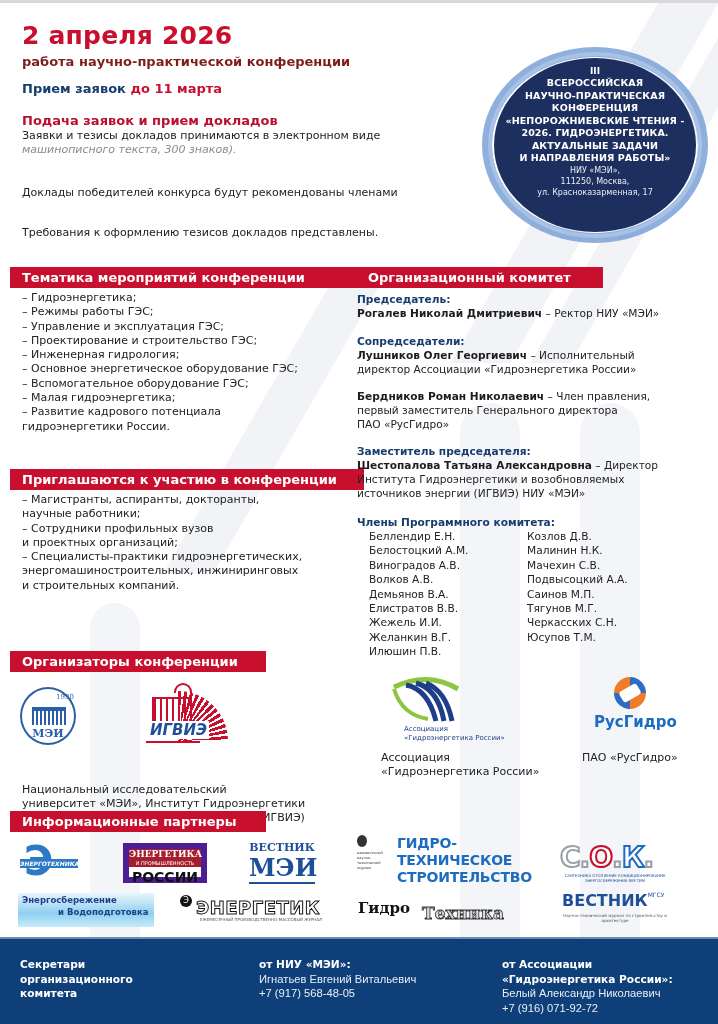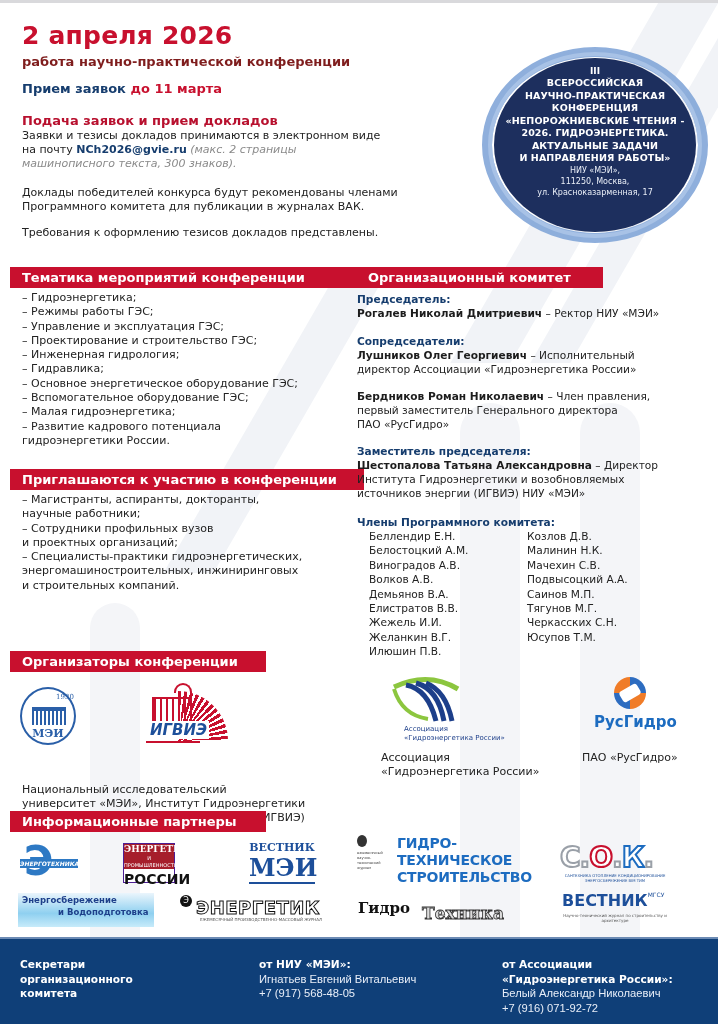--- a/index.html
+++ b/index.html
@@ -84,21 +84,21 @@
   .rushydro { left: 590px; top: 672px; width: 90px; height: 60px; }
   .rushydro .globe { position: absolute; left: 24px; top: 2px; width: 32px; height: 32px; border-radius: 50%; background: conic-gradient(#2d6cc0 0 25%, #f07c28 25% 50%, #2d6cc0 50% 75%, #f07c28 75% 100%); }
   .rushydro .globe::after { content: ""; position: absolute; left: 6px; top: 10px; width: 20px; height: 12px; background: #fff; transform: rotate(-30deg); border-radius: 3px; }
   .rushydro .name { position: absolute; left: 4px; top: 38px; font-size: 15px; font-weight: bold; color: #1d6cc0; }
 
   
   .pl { position: absolute; }
   .p-et { left: 20px; top: 840px; width: 58px; height: 42px; }
   .p-et .e { position: absolute; left: 4px; top: -2px; font-size: 40px; font-weight: bold; color: #2d79c4; line-height: 40px; }
   .p-et .band { position: absolute; left: 0; top: 16px; width: 58px; height: 9px; background: #2d79c4; color: #fff; font-size: 6px; font-style: italic; font-weight: bold; line-height: 9px; text-align: center; }
-  .p-epr { left: 123px; top: 840px; width: 52px; height: 40px; border: 1px solid #4c1d95; background: #fff; }
+  .p-epr { left: 123px; top: 840px; width: 84px; height: 40px; border: 6px solid #4c1d95; background: #fff; }
   .p-epr .top { background: #a61e2b; color: #fff; font-size: 9px; font-family: "DejaVu Serif", serif; font-weight: bold; text-align: center; line-height: 11px; }
   .p-epr .mid { background: #a61e2b; color: #fff; font-size: 5px; text-align: center; line-height: 7px; }
   .p-epr .bot { font-size: 14px; font-weight: bold; text-align: center; color: #111; line-height: 20px; }
   .p-vmei { left: 249px; top: 838px; width: 66px; height: 44px; }
   .p-vmei .a { font-family: "DejaVu Serif", serif; font-size: 11px; font-weight: bold; color: #1d4f9a; text-align: center; line-height: 13px; }
   .p-vmei .b { font-family: "DejaVu Serif", serif; font-size: 24px; font-weight: bold; color: #1d4f9a; text-align: center; line-height: 28px; border-bottom: 2px solid #1d4f9a; }
   .p-esv { left: 18px; top: 890px; width: 136px; height: 34px; background: linear-gradient(180deg, #eaf5fc, #8fd0f0 60%, #c7ebfa); }
   .p-esv .a { position: absolute; left: 4px; top: 2px; font-size: 8.5px; font-weight: bold; color: #1d3f8a; }
   .p-esv .b { position: absolute; left: 40px; top: 14px; font-size: 8.5px; font-weight: bold; color: #1d3f8a; }
   .p-energ { left: 180px; top: 890px; width: 144px; height: 30px; }
@@ -146,30 +146,24 @@
 <div class="abs date-title">2 апреля 2026</div>
 <div class="abs subtitle">работа научно-практической конференции</div>
 <div class="abs deadline">
   <span>Прием заявок</span>
   <span class="red">до 11 марта</span>
 </div>
 
 <div class="abs submit-title">Подача заявок и прием докладов</div>
 <div class="abs para" style="top:126px;">
   <div>Заявки и тезисы докладов принимаются в электронном виде</div>
-  <div>
-    <span>на почту</span>
-    <span class="email">NCh2026@gvie.ru</span>
-    <span class="muted">(макс. 2 страницы</span>
-  </div>
   <div class="muted">машинописного текста,  300 знаков).</div>
 </div>
 <div class="abs para" style="top:183px;">
   <div>Доклады победителей конкурса будут рекомендованы членами</div>
-  <div>Программного комитета для публикации в журналах ВАК.</div>
 </div>
 <div class="abs para" style="top:223px;">
   <div>Требования к оформлению тезисов докладов представлены.</div>
 </div>
 
 <div class="abs badge">
   <div class="ring1"></div>
   <div class="ring2"></div>
   <div class="disc"></div>
   <div class="text">
@@ -189,21 +183,20 @@
 
 <div class="abs sec-bar" style="left:10px; top:264px; width:350px;">Тематика мероприятий конференции</div>
 <div class="abs sec-bar sec-right" style="left:360px; top:264px; width:243px;">Организационный комитет</div>
 
 <div class="abs list" style="top:288px;">
   <div>– Гидроэнергетика;</div>
   <div>– Режимы работы ГЭС;</div>
   <div>– Управление и эксплуатация ГЭС;</div>
   <div>– Проектирование и строительство ГЭС;</div>
   <div>– Инженерная гидрология;</div>
-  <div>– Гидравлика;</div>
   <div>– Основное энергетическое оборудование ГЭС;</div>
   <div>– Вспомогательное оборудование ГЭС;</div>
   <div>– Малая гидроэнергетика;</div>
   <div>– Развитие кадрового потенциала</div>
   <div>гидроэнергетики России.</div>
 </div>
 
 <div class="abs sec-bar" style="left:10px; top:466px; width:354px;">Приглашаются к участию в конференции</div>
 <div class="abs list" style="top:490px;">
   <div>– Магистранты, аспиранты, докторанты,</div>

